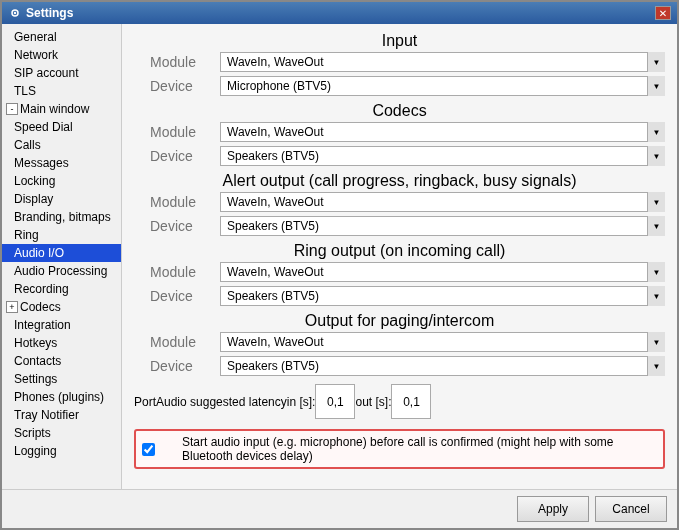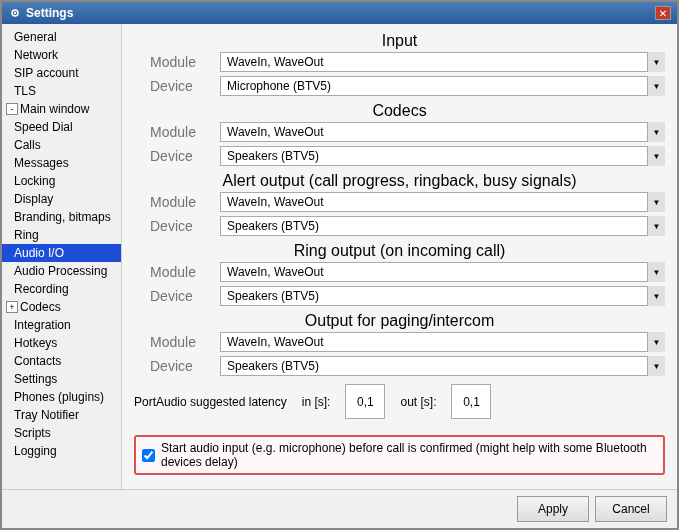--- a/index.html
+++ b/index.html
@@ -159,40 +159,41 @@
       display: flex;
       align-items: center;
       justify-content: center;
       pointer-events: none;
       font-size: 8px;
     }
     .latency-row {
       display: flex;
       align-items: center;
       margin-top: 8px;
-      gap: 15px;
+      gap: 0;
       font-size: 12px;
     }
     .latency-input {
       width: 40px;
       height: 35px;
       border: 1px solid #aaa;
       background: white;
       font-size: 12px;
       padding: 16px 2px;
       text-align: center;
     }
     .checkbox-row {
       display: flex;
       align-items: center;
-      margin-top: 16px;
+      margin-top: 10px;
       padding: 4px 6px;
       border: 2px solid #e05050;
       border-radius: 3px;
       background: #fff8f8;
+      gap: 21px;
     }
     .checkbox-row input[type=checkbox] {
       margin-right: 6px;
     }
     .checkbox-label {
       font-size: 12px;
       color: #000;
     }
     .footer {
       display: flex;

